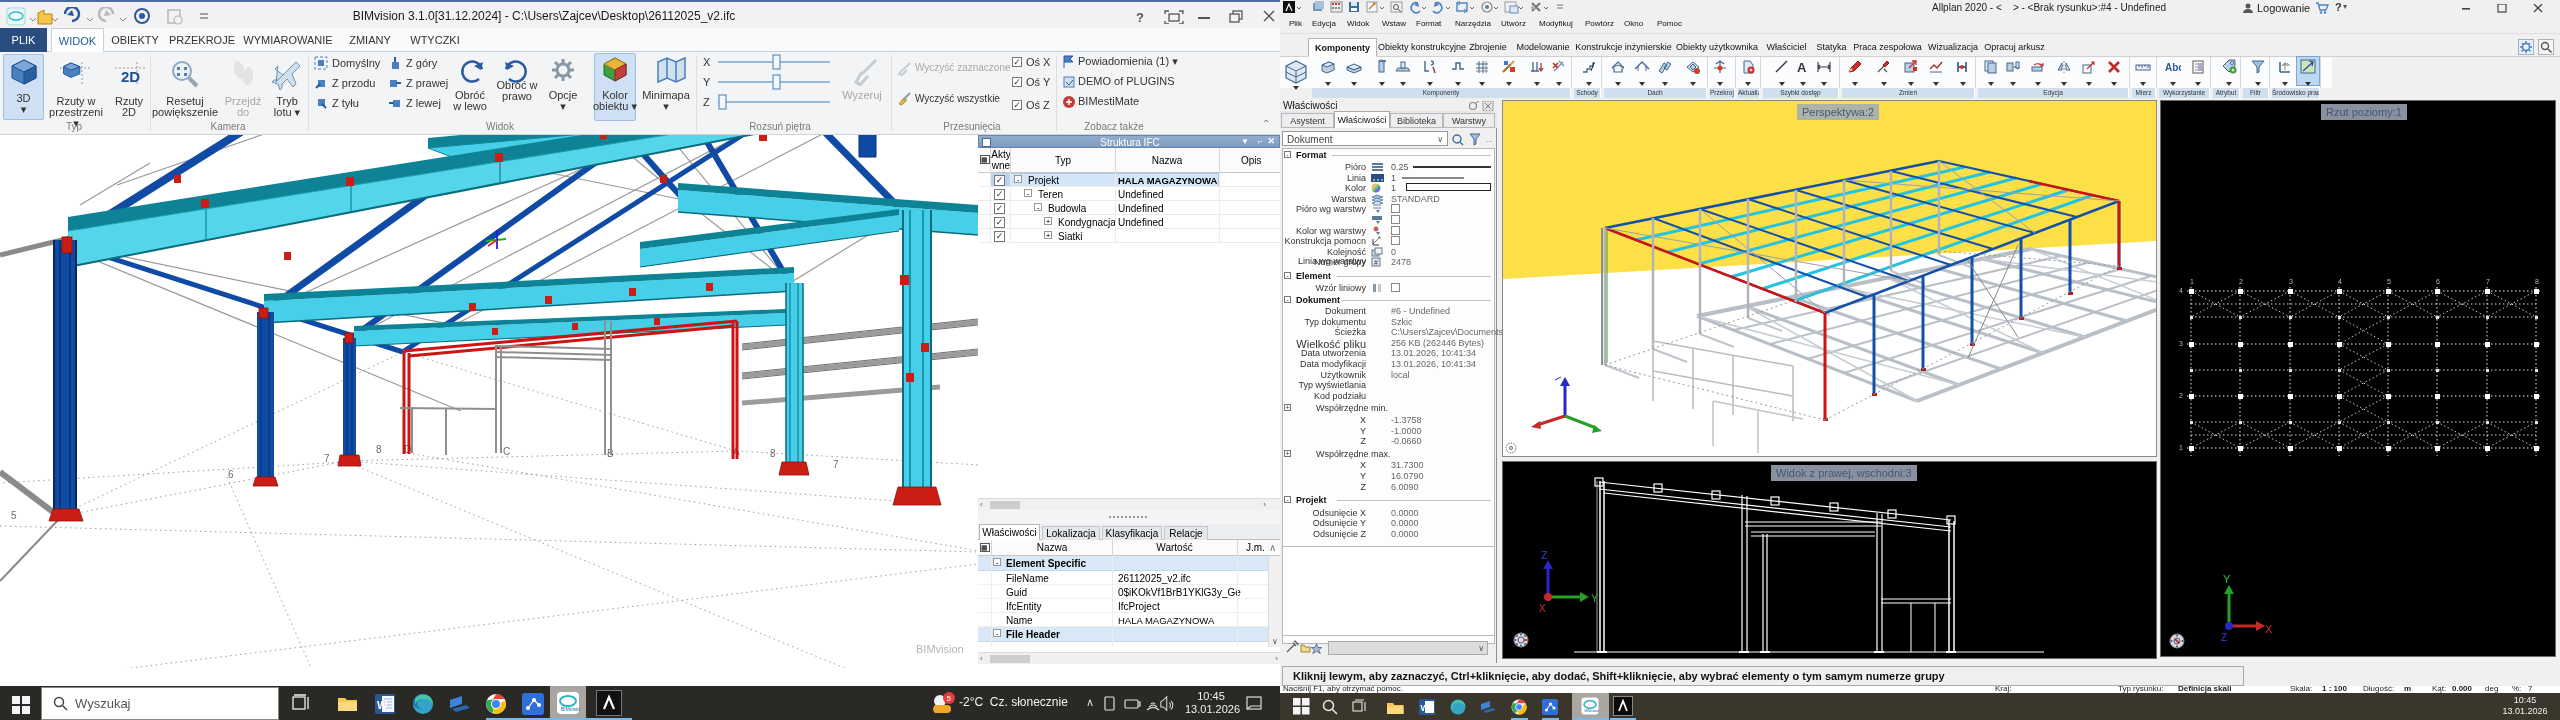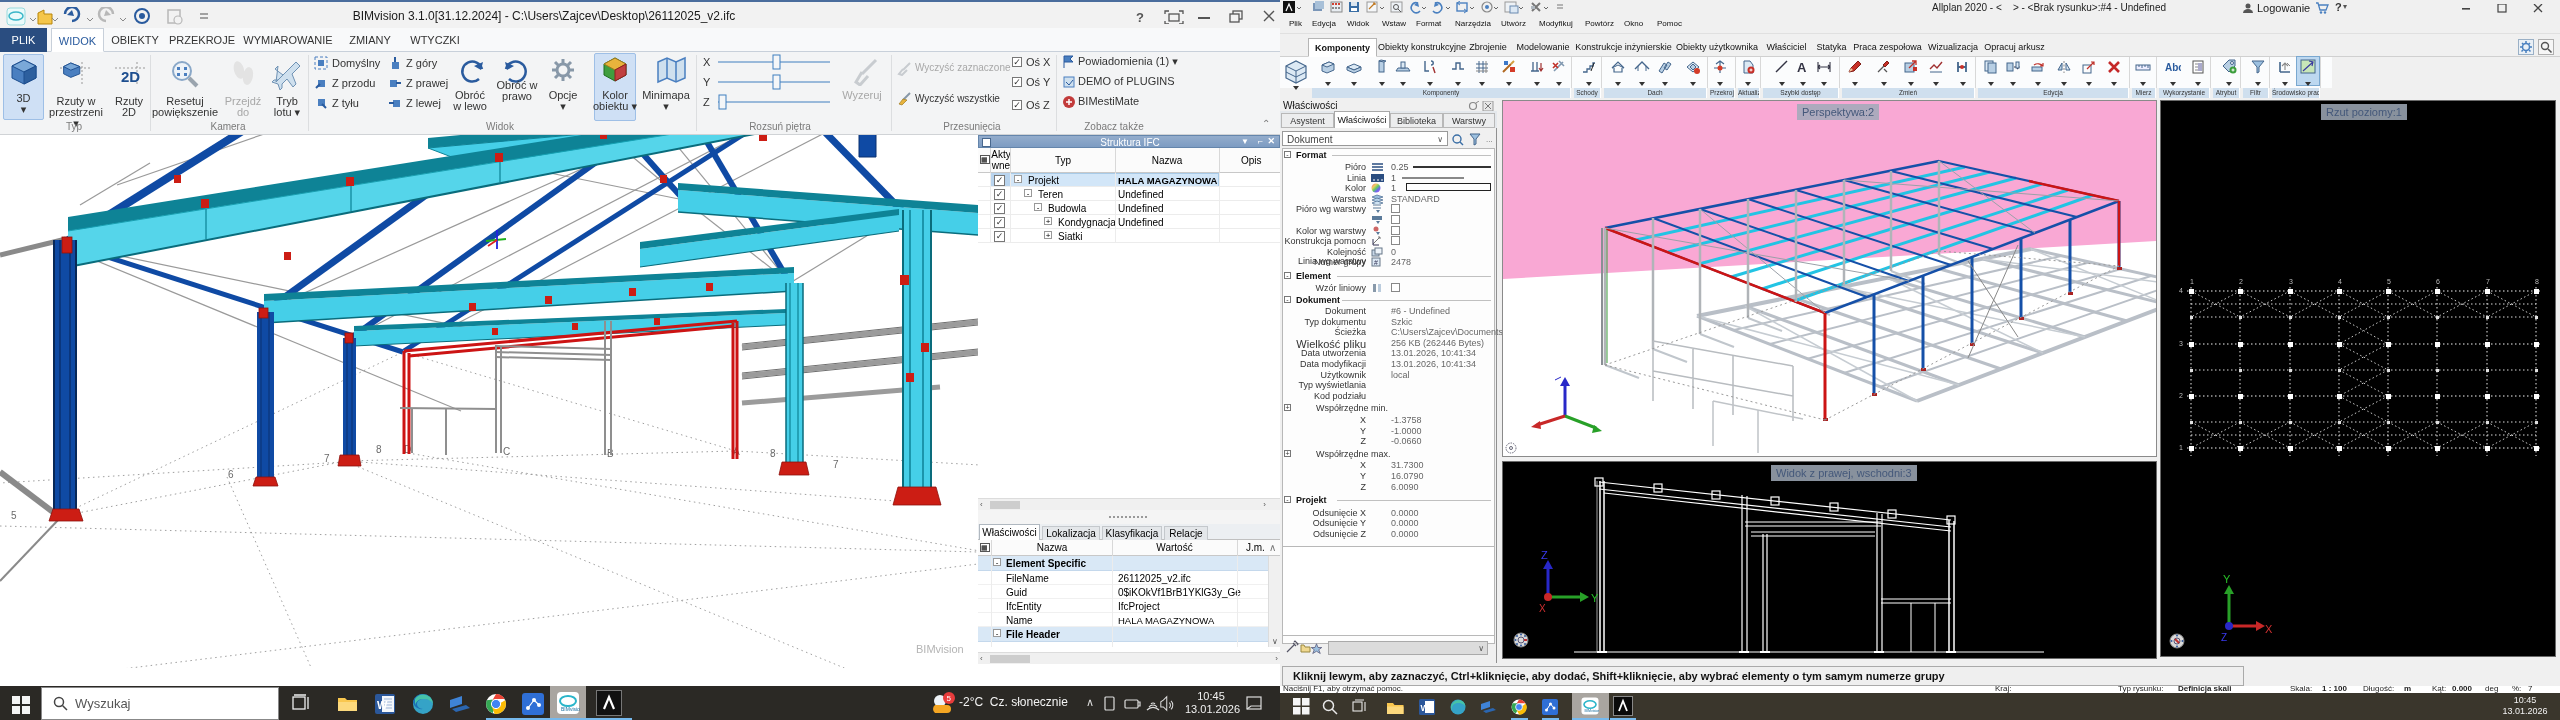--- a/index.html
+++ b/index.html
@@ -1276,21 +1276,21 @@
           <path d="M16 12 v-7 h3 l1 2 h5 v5 z" fill="#f0d890" stroke="#998840"></path>
           <path d="M30 8 l2 -5 2 5 5 0 -4 3 2 5 -5 -3 -5 3 2 -5 -4 -3 z" fill="#9cc0e0" stroke="#557" transform="scale(0.75) translate(10,2)"></path>
         </svg>
       <div class="abs" style="left:48px;top:541px;width:160px;height:14px;background:#dcdcdc;border:1px solid #aaa;">
         <span class="abs" style="right:3px;top:2px;font-size:8px;color:#555;">∨</span>
       </div>
     </div>
 
     <div id="ap-viewports">
 
-      <div class="abs" style="left:222px;top:100px;width:655px;height:357px;background:#f9a8d4;border:1px solid #8a8a8a;overflow:hidden;">
+      <div class="abs" style="left:222px;top:100px;width:655px;height:357px;background:#fde047;border:1px solid #8a8a8a;overflow:hidden;">
         <svg width="655" height="357" style="position:absolute;left:0;top:0;">
             <polygon points="0,178 655,140 655,357 0,357" fill="#ffffff"></polygon>
             <path d="M194 215 L414 300" stroke="#b9bfc7" stroke-width="3"></path>
             <path d="M242 205 L456 284" stroke="#b9bfc7" stroke-width="3"></path>
             <path d="M289 196 L498 268" stroke="#b9bfc7" stroke-width="3"></path>
             <path d="M337 186 L540 252" stroke="#b9bfc7" stroke-width="3"></path>
             <path d="M385 177 L582 236" stroke="#b9bfc7" stroke-width="3"></path>
             <path d="M433 167 L624 220" stroke="#b9bfc7" stroke-width="3"></path>
             <path d="M480 158 L666 204" stroke="#b9bfc7" stroke-width="3"></path>
             <path d="M528 148 L708 188" stroke="#b9bfc7" stroke-width="3"></path>

